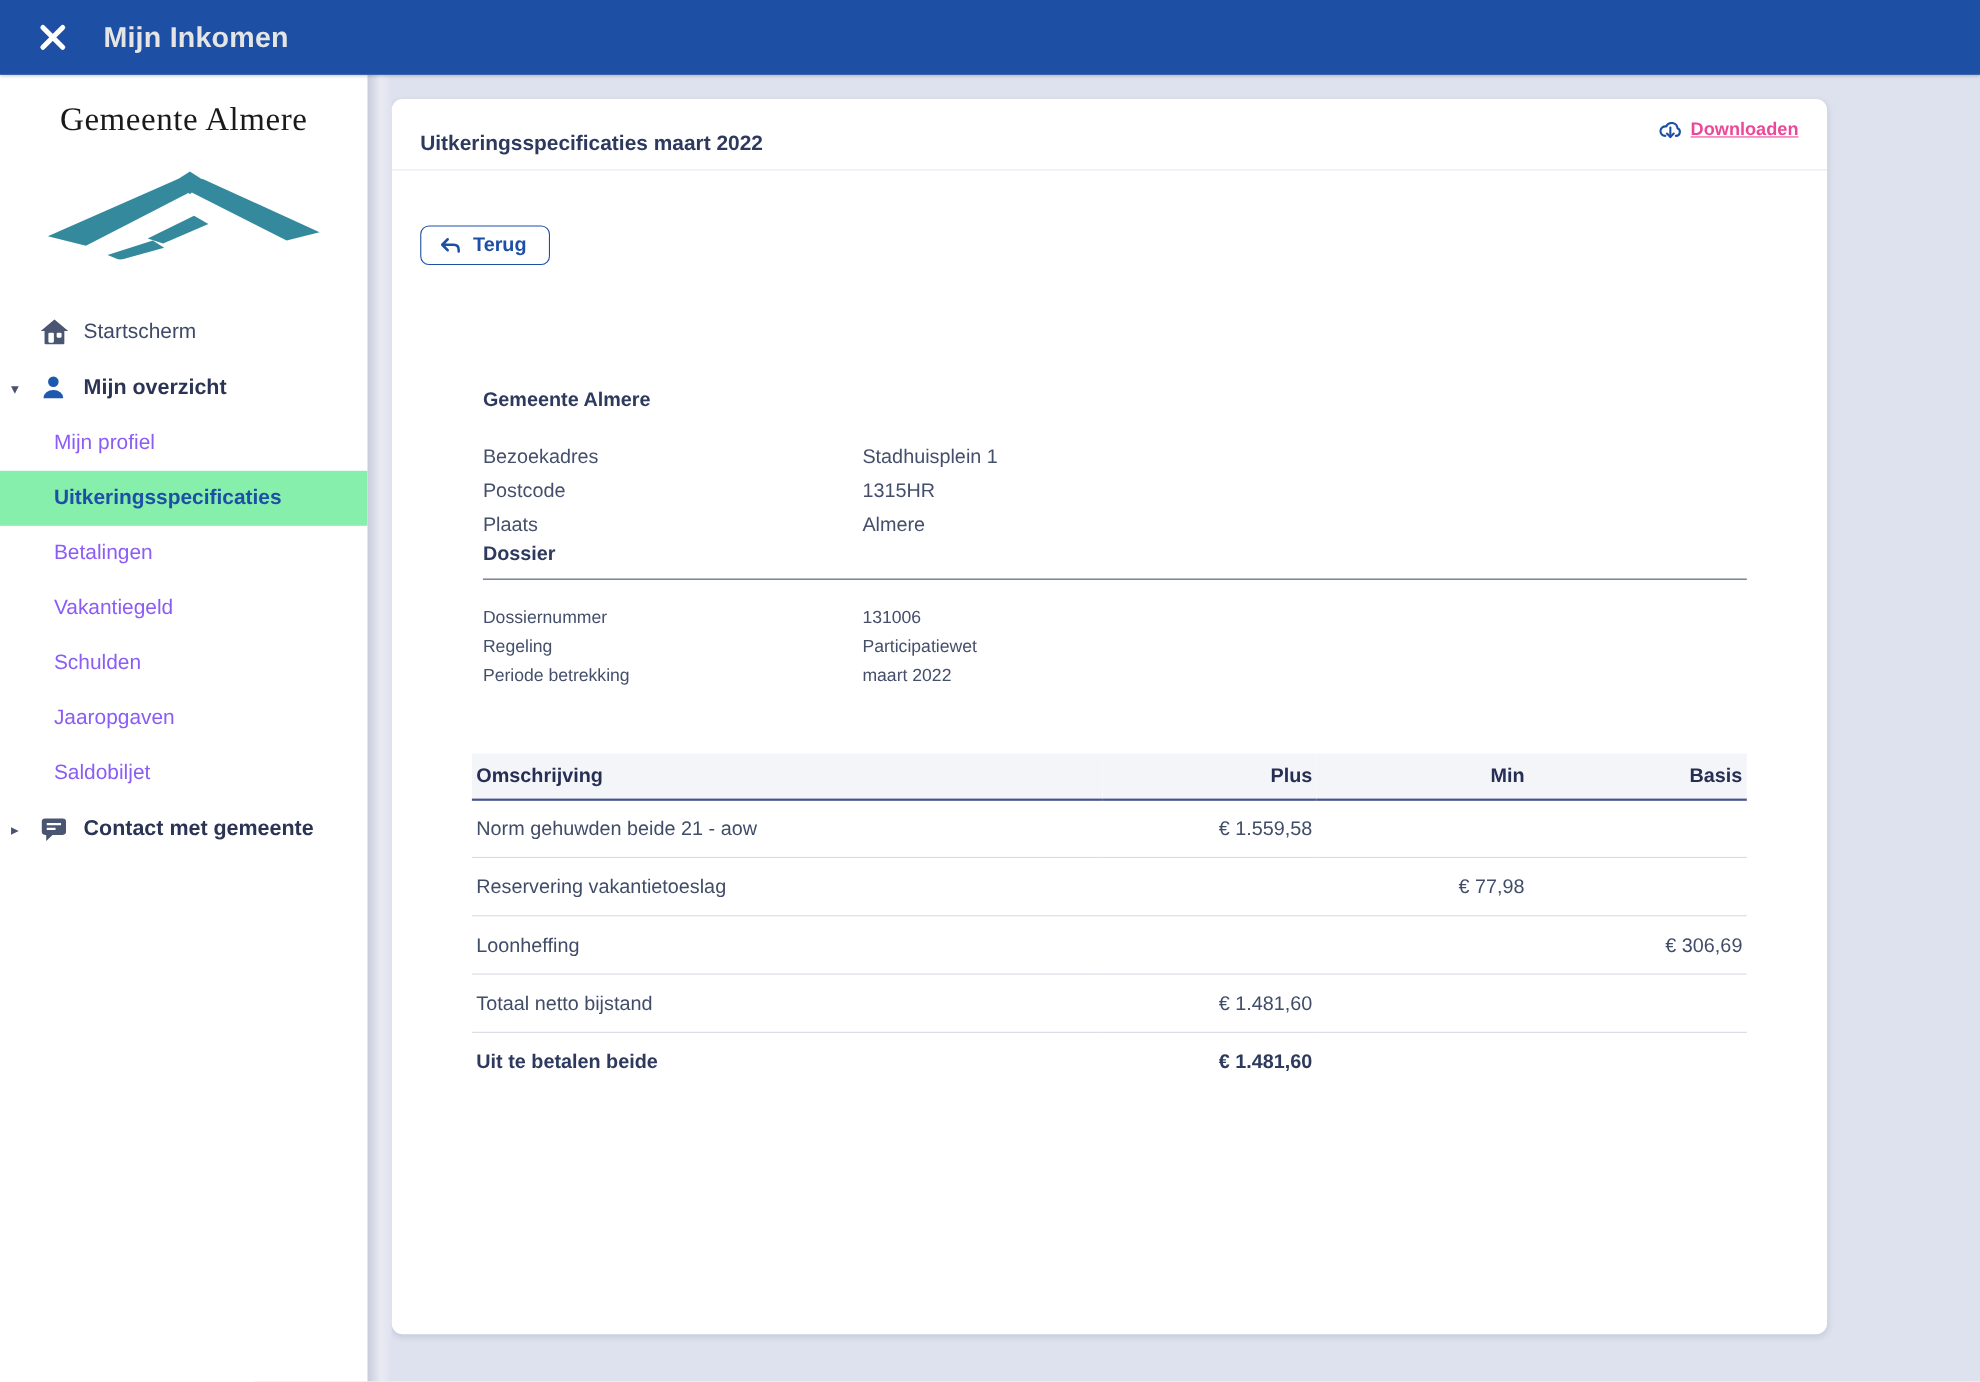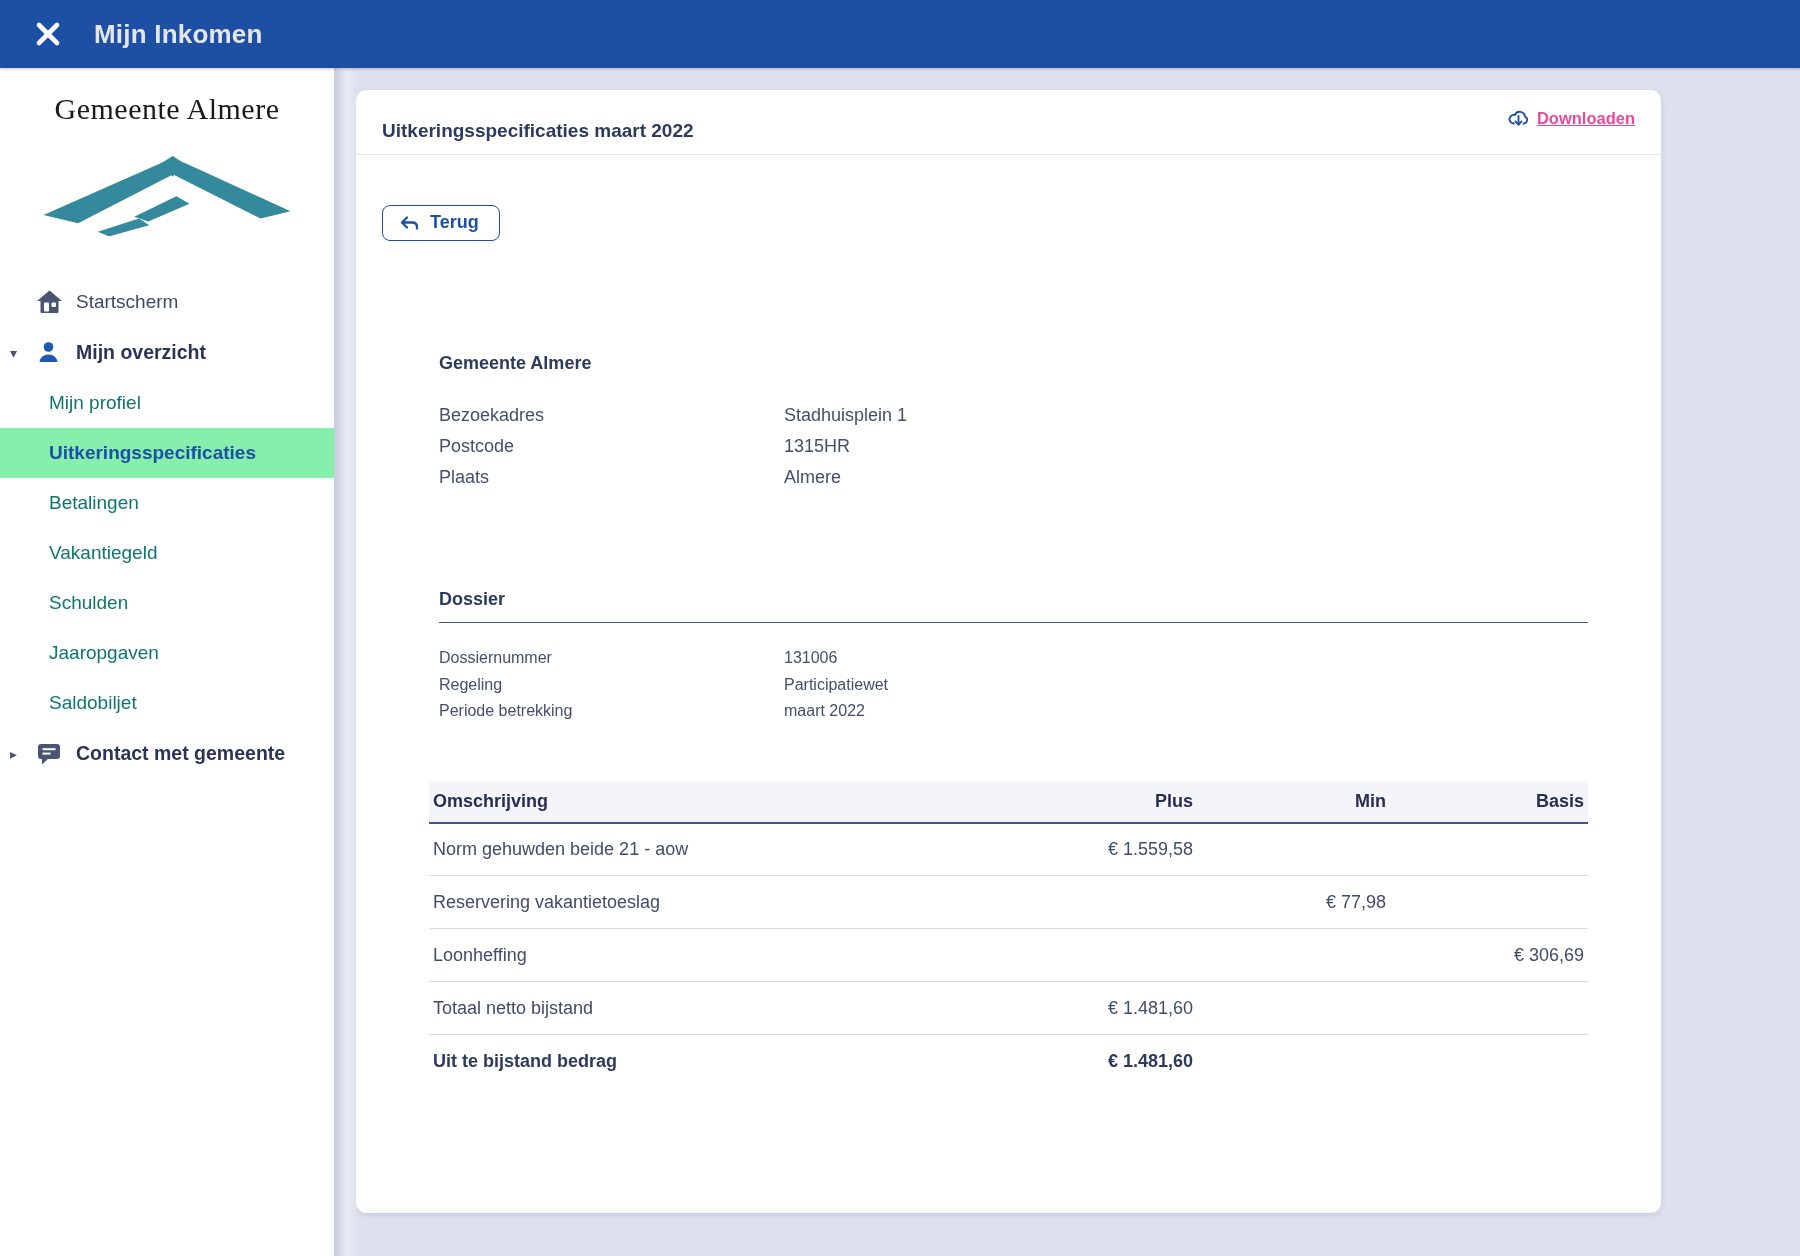--- a/index.html
+++ b/index.html
@@ -25,21 +25,21 @@
   .logo-text{ font-family:"Liberation Serif", serif; font-size:30px; color:#1a1a1a; letter-spacing:.5px; }
   .logo-swoosh{ display:block; margin:6px auto 0; }
 
   nav{ margin-top:40px; }
   .nav-item{ display:flex; align-items:center; height:51px; padding-left:10px; cursor:pointer; }
   .nav-caret{ width:26px; font-size:14px; color:#49536f; flex:0 0 26px; text-align:left; }
   .nav-icon{ width:40px; flex:0 0 40px; display:flex; align-items:center; }
   .nav-label{ font-size:19px; color:#3e4967; }
   .nav-label.bold{ font-weight:700; font-size:19.5px; color:#2b3454; }
   .nav-sub{ display:flex; align-items:center; height:50px; padding-left:49px;
-    font-size:19px; color:#0f766e; cursor:pointer; }
+    font-size:19px; color:#8b5cf6; cursor:pointer; }
   .nav-sub.active{ background:#86efac; color:#1d50a5; font-weight:700; }
 
   
   .scroll-strip{
     position:absolute; top:68px; left:334px; width:22px; height:1188px;
     background:linear-gradient(to right,#c7ccdb 0%, #e9ebf3 55%, #dfe2ee 100%);
     z-index:10;
   }
 
   
@@ -63,21 +63,21 @@
     margin-top:50px; display:inline-flex; align-items:center; gap:10px;
     background:#fff; border:1.6px solid #1d50a5; border-radius:8px;
     padding:6px 20px 7px 16px; cursor:pointer;
   }
   .terug span{ color:#1d50a5; font-size:18px; font-weight:700; }
 
   .report{ padding:0 47px; }
   .section{ padding-left:10px; }
   .section h3{ font-size:18px; font-weight:700; color:#2d3a5e; }
   .section-gemeente{ margin-top:112px; }
-  .section-dossier{ margin-top:96px; }
+  .section-dossier{ }
   .section-dossier h3{ border-bottom:1.5px solid #4a5470; padding-bottom:12px; }
 
   .kv-rows{ margin-top:26px; }
   .kv{ display:flex; line-height:31px; font-size:18px; color:#454f6b; }
   .kv .k{ width:345px; flex:0 0 345px; }
   .kv-rows.small{ margin-top:22px; }
   .kv-rows.small .kv{ font-size:16px; line-height:26.5px; }
 
   table{ width:100%; margin-top:56px; border-collapse:collapse; }
   col.c-plus{ width:195px; } col.c-min{ width:193px; } col.c-basis{ width:198px; }
@@ -282,21 +282,21 @@
                 <td></td>
                 <td>€ 306,69</td>
               </tr>
               <tr>
                 <td class="first">Totaal netto bijstand</td>
                 <td>€ 1.481,60</td>
                 <td></td>
                 <td></td>
               </tr>
               <tr class="bold">
-                <td class="first">Uit te bijstand bedrag</td>
+                <td class="first">Uit te betalen beide</td>
                 <td>€ 1.481,60</td>
                 <td></td>
                 <td></td>
               </tr>
             </tbody>
           </table>
 
         </div>
       </div>
     </section>

